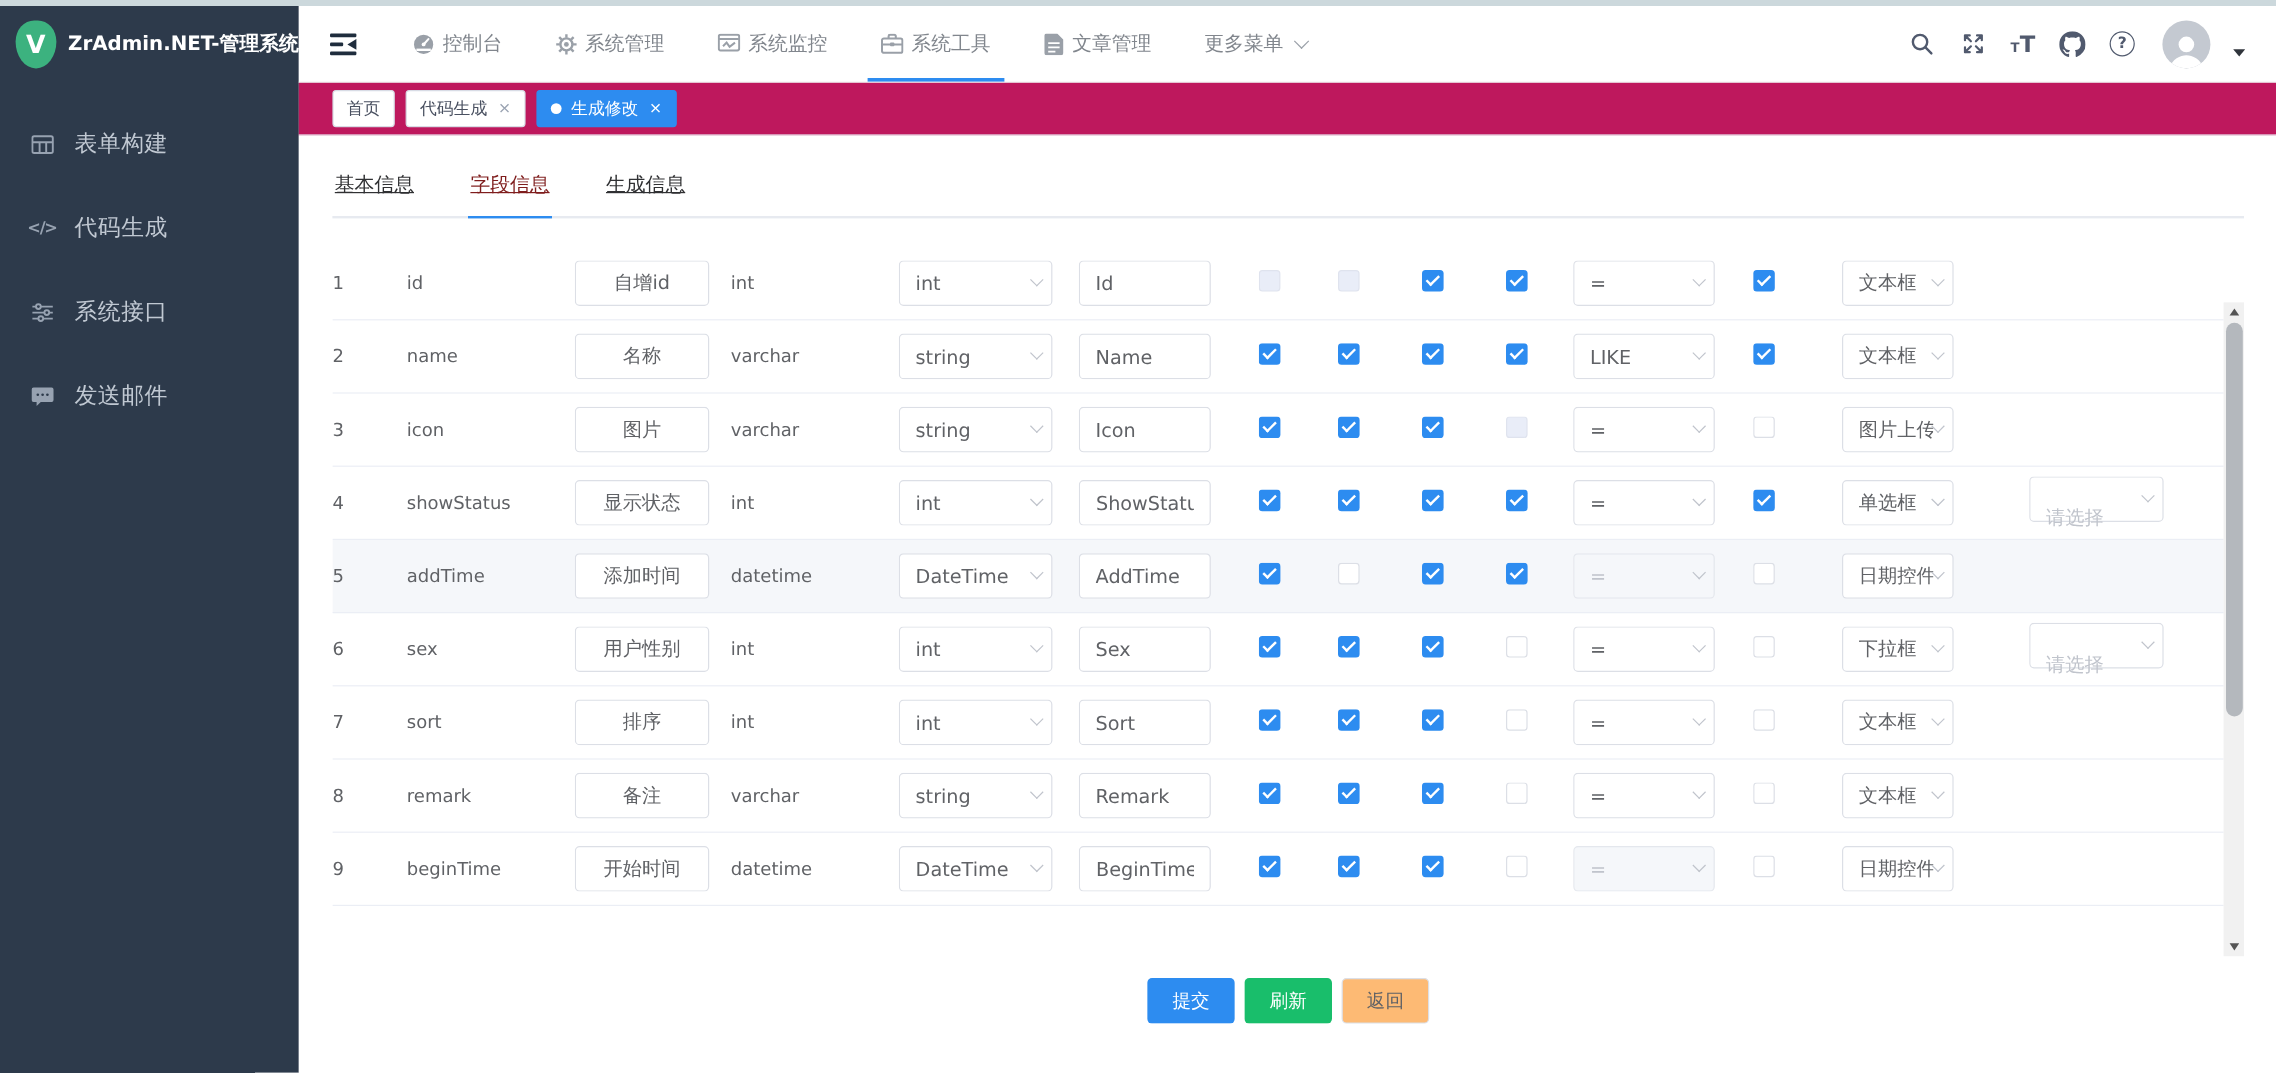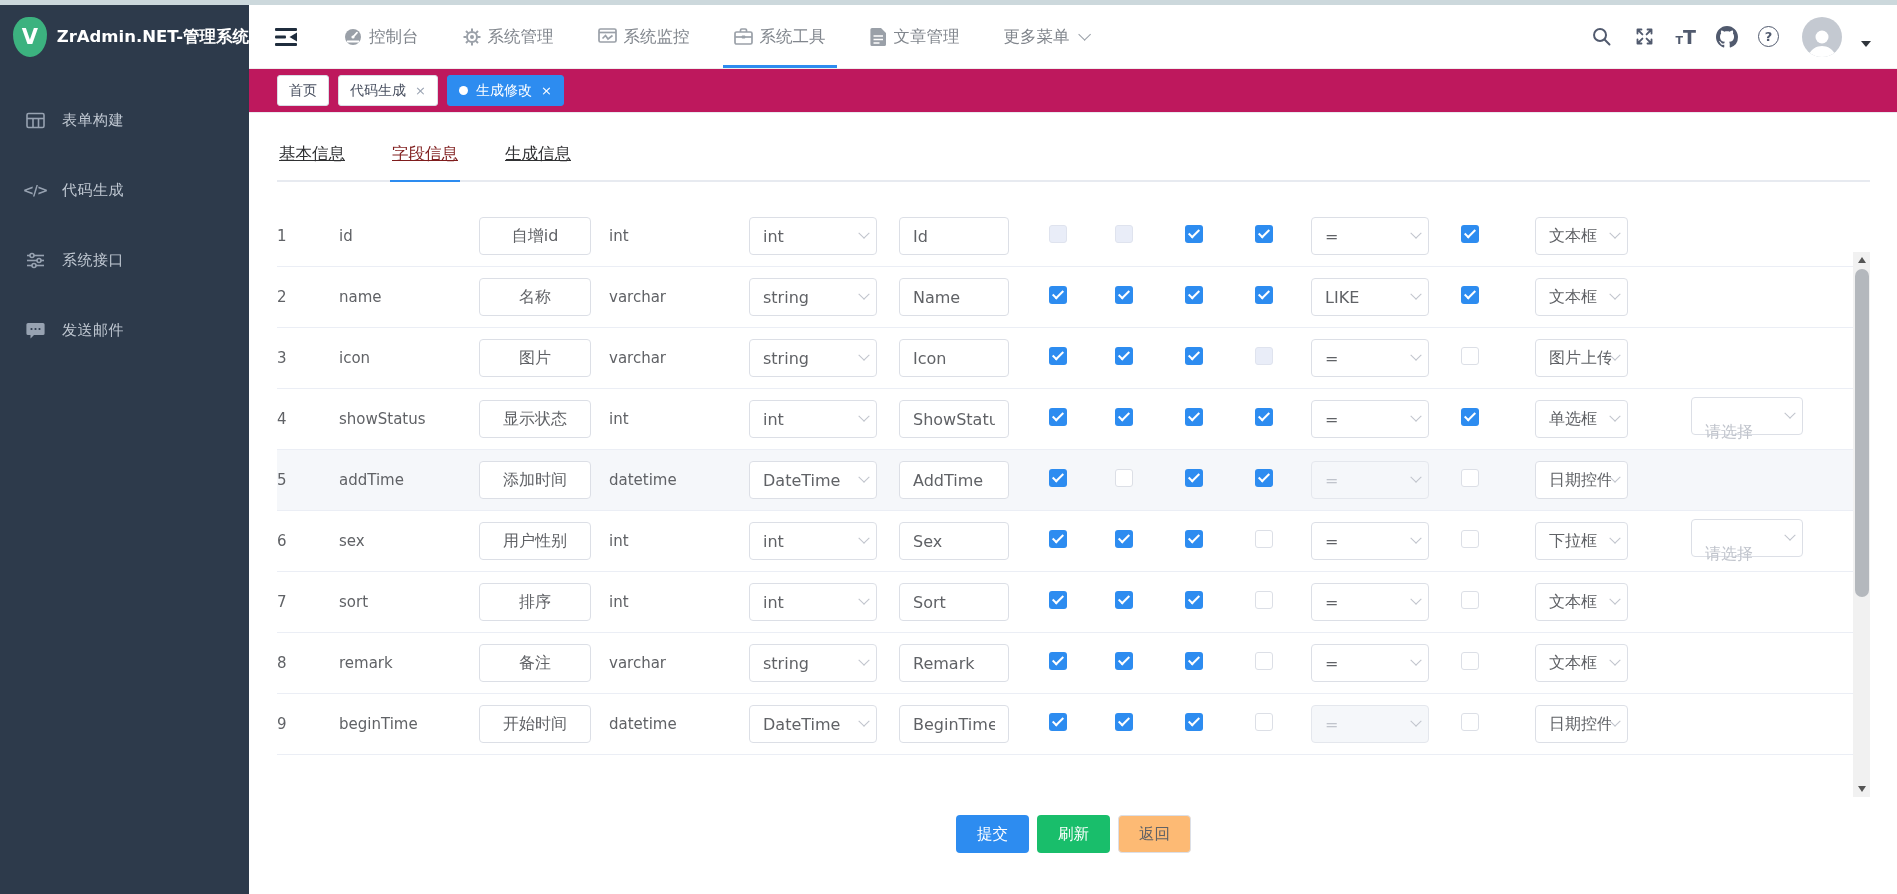--- a/index.html
+++ b/index.html
@@ -10,21 +10,21 @@
 
   
   .sidebar { width:249px; background:#2d3a4b; flex-shrink:0; }
   .logo-row { height:64px; display:flex; align-items:center; padding-left:13px; }
   .logo-badge { width:38px; height:40px; background:#3cb27f; border-radius:46% 46% 50% 50%/44% 44% 56% 56%;
     display:flex; align-items:center; justify-content:center; color:#fff; font-weight:bold; font-size:21px; }
   .logo-title { color:#fff; font-weight:bold; font-size:16.5px; margin-left:10px; white-space:nowrap; }
   .side-menu { padding-top:16px; }
   .side-item { height:70px; display:flex; align-items:center; padding-left:24px; cursor:pointer; color:#c0c8d2; }
   .side-item .s-icon { width:22px; height:20px; margin-right:16px; color:#97a2b1; display:flex; align-items:center; justify-content:center; font-size:13px; }
-  .side-item .s-label { font-size:15px; letter-spacing:.5px; }
+  .side-item .s-label { font-size:19px; letter-spacing:.5px; }
 
   
   .main { flex:1; display:flex; flex-direction:column; min-width:0; }
 
   .navbar { height:64px; background:#fff; display:flex; align-items:center; padding:0 26px; border-bottom:1px solid #f0f0f0; }
   .collapse-btn { width:24px; height:22px; margin-right:34px; cursor:pointer; display:flex; align-items:center; }
   .nav-menus { display:flex; align-items:stretch; height:100%; }
   .nav-item { display:flex; align-items:center; padding:0 11px; margin-right:22px; cursor:pointer;
     color:#81868d; font-size:16.5px; border-bottom:3px solid transparent; border-top:3px solid transparent; }
   .nav-item .n-icon { margin-right:7px; color:#9aa0a8; display:flex; align-items:center; }

